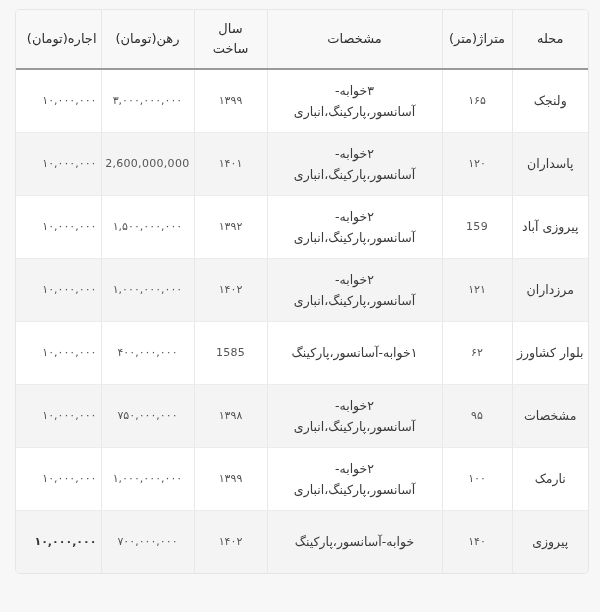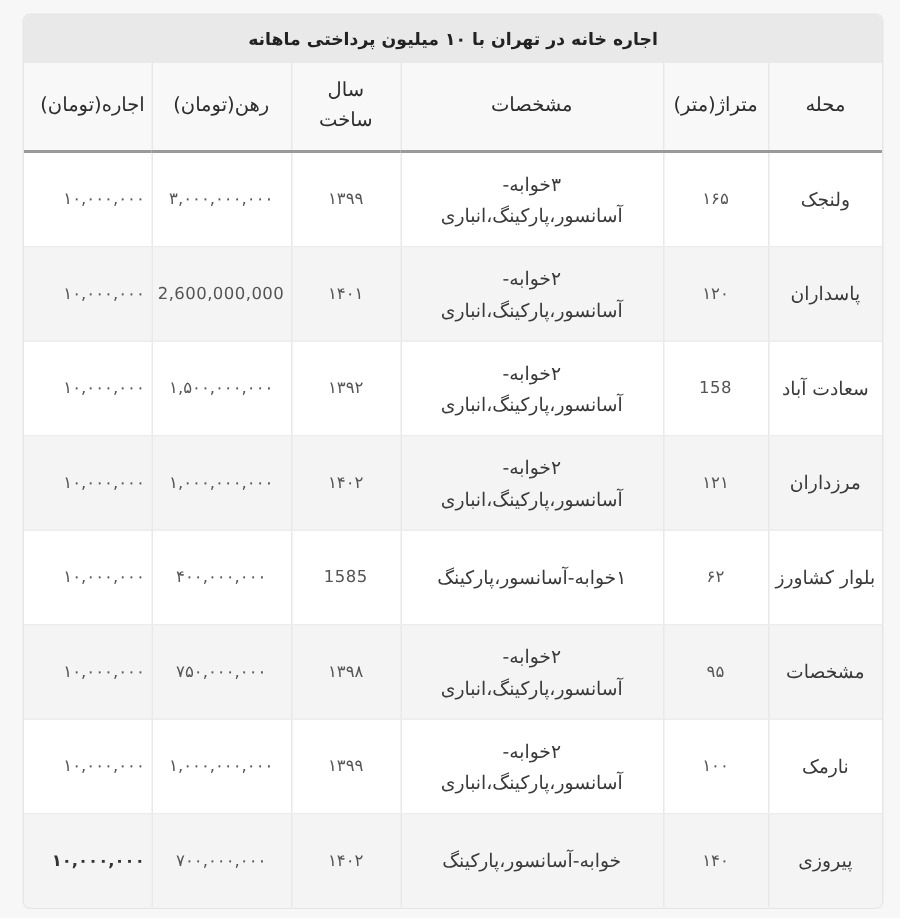--- a/index.html
+++ b/index.html
@@ -70,21 +70,20 @@
     col.c-area { width: 70px; }
     col.c-spec { width: 175px; }
     col.c-year { width: 73px; }
     col.c-dep  { width: 93px; }
     col.c-rent { width: 85px; }
   </style>
 </head>
 <body>
 
 <div class="wrap">
-  <div class="title">اجاره خانه در تهران با ۱۰ میلیون پرداختی ماهانه</div>
   <table>
     <colgroup>
       <col class="c-hood">
         <col class="c-area">
         <col class="c-spec">
         <col class="c-year">
         <col class="c-dep">
         <col class="c-rent">
     </colgroup>
     <thead>
@@ -117,22 +116,22 @@
         <td class="num">۱۲۰</td>
         <td class="spec">
             <span>۲خوابه-</span>
             <span>آسانسور،پارکینگ،انباری</span>
           </td>
         <td class="num">۱۴۰۱</td>
         <td class="num">2,600,000,000</td>
         <td class="num">۱۰,۰۰۰,۰۰۰</td>
       </tr>
       <tr>
-        <td>سعادت آباد</td>
-        <td class="num">158</td>
+        <td>پیروزی آباد</td>
+        <td class="num">159</td>
         <td class="spec">
             <span>۲خوابه-</span>
             <span>آسانسور،پارکینگ،انباری</span>
           </td>
         <td class="num">۱۳۹۲</td>
         <td class="num">۱,۵۰۰,۰۰۰,۰۰۰</td>
         <td class="num">۱۰,۰۰۰,۰۰۰</td>
       </tr>
       <tr>
         <td>مرزداران</td>

